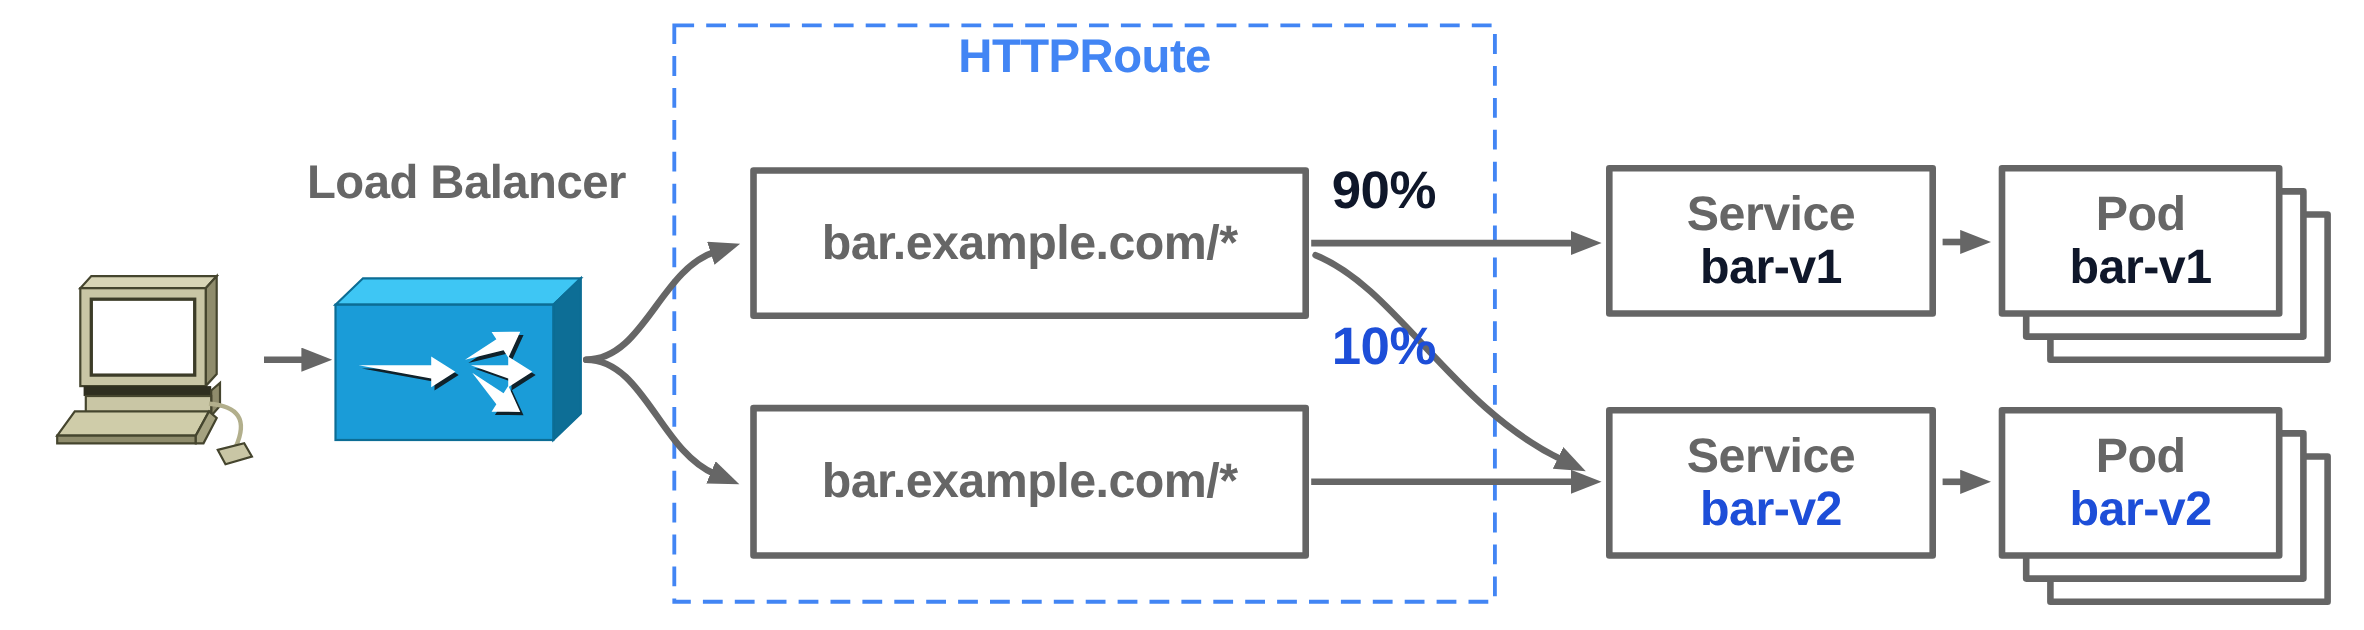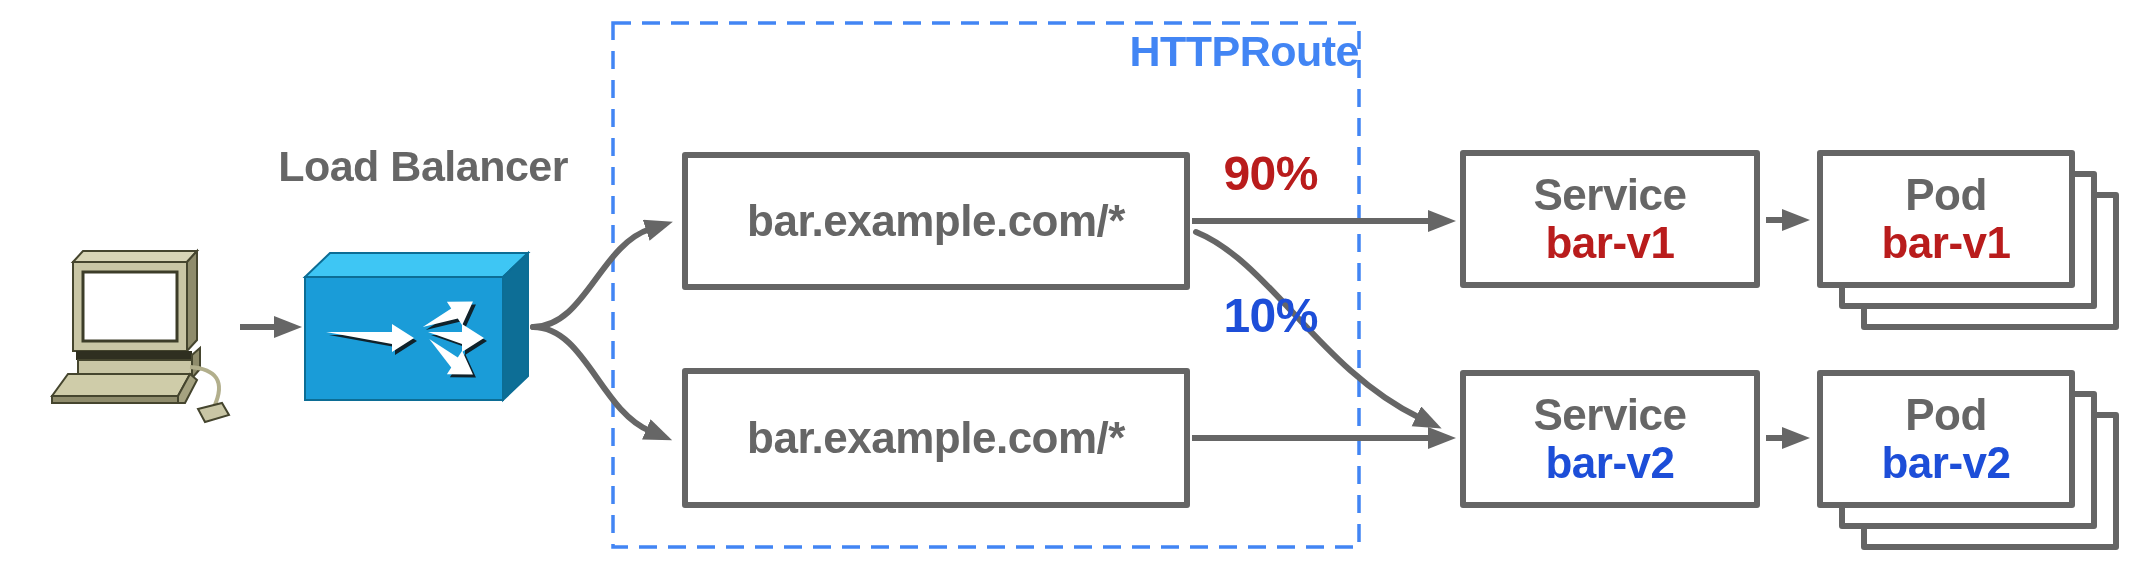--- a/index.html
+++ b/index.html
@@ -12,37 +12,37 @@
   .node{
     position:absolute;box-sizing:border-box;background:#fff;
     border:6px solid #656565;border-radius:3px;z-index:2;
     display:flex;flex-direction:column;align-items:center;justify-content:center;
     color:#666;font-size:44px;line-height:1.1;letter-spacing:-0.5px;text-align:center;
   }
   .pod-layer{
     position:absolute;box-sizing:border-box;background:#fff;
     border:6px solid #656565;border-radius:3px;z-index:2;
   }
-  .caption{position:absolute;text-align:right;z-index:3;letter-spacing:-0.5px;}
-  .lb-label{left:248px;top:142px;width:320px;font-size:43px;color:#666;}
+  .caption{position:absolute;text-align:center;z-index:3;letter-spacing:-0.5px;}
+  .lb-label{left:264px;top:142px;width:320px;font-size:43px;color:#666;}
   .route-title{left:613px;top:26px;width:746px;font-size:43px;line-height:1.2;color:#4285F4;z-index:2;}
   .weight{font-size:48px;width:120px;}
   .w90{left:1198px;top:146px;}
   .w10{left:1198px;top:288px;}
   .rule1{left:682px;top:152px;width:508px;height:138px;}
   .rule2{left:682px;top:368px;width:508px;height:140px;}
   .svc1{left:1460px;top:150px;width:300px;height:138px;}
   .svc2{left:1460px;top:370px;width:300px;height:138px;}
   .pod1-f{left:1817px;top:150px;width:258px;height:138px;}
   .pod1-b2{left:1839px;top:171px;width:258px;height:138px;}
   .pod1-b3{left:1861px;top:192px;width:258px;height:138px;}
   .pod2-f{left:1817px;top:370px;width:258px;height:138px;}
   .pod2-b2{left:1839px;top:391px;width:258px;height:138px;}
   .pod2-b3{left:1861px;top:412px;width:258px;height:138px;}
-  .blue{color:#b91c1c;}
+  .blue{color:#0f172a;}
   .green{color:#1d4ed8;}
 </style>
 </head>
 <body>
 
 <div class="canvas">
 
   <svg class="connectors" width="2149" height="573" viewBox="0 0 2149 573">
     <defs>
       <marker id="ah" markerWidth="30" markerHeight="24" refX="4" refY="11" orient="auto" markerUnits="userSpaceOnUse">

